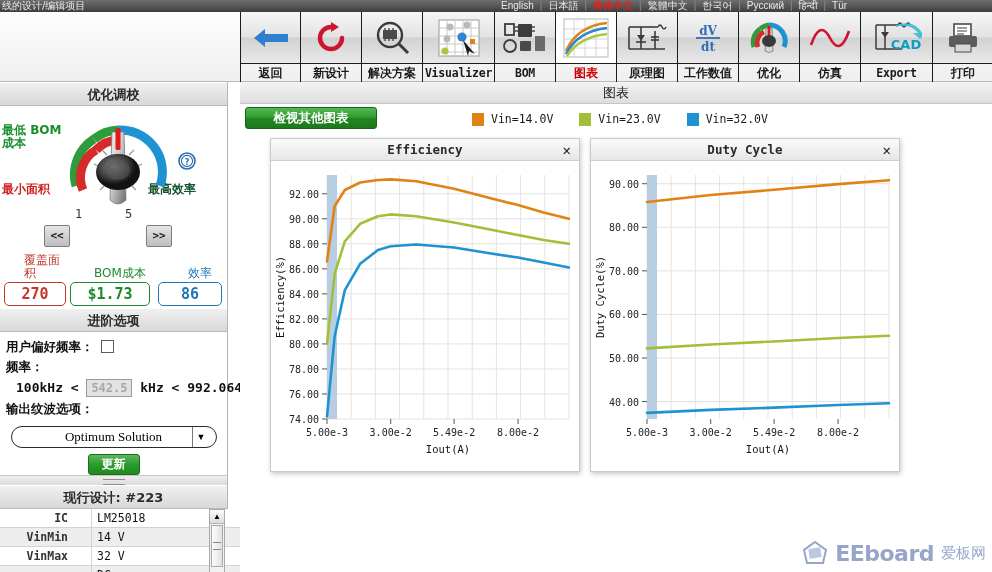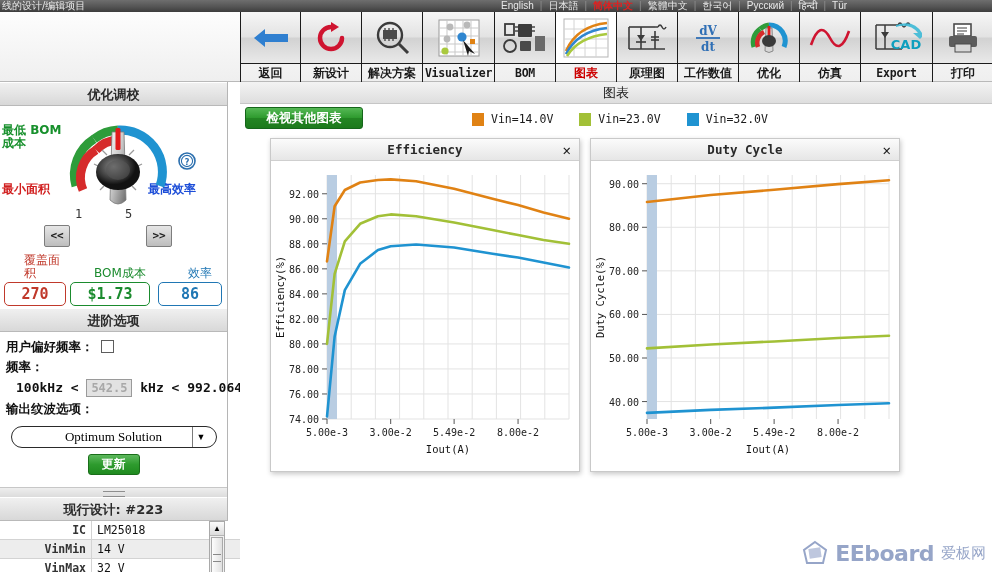--- a/index.html
+++ b/index.html
@@ -73,21 +73,21 @@
 
   
   .dial-area { position: relative; height: 148px; }
   .dial-wrap { position: absolute; left: 62px; top: 6px; width: 112px; height: 112px; }
   .lbl {
     position: absolute; font-size: 12px; font-weight: bold; line-height: 13px;
     font-family: "DejaVu Sans", sans-serif;
   }
   .lbl-bom { left: 2px; top: 18px; color: #17902c; width: 60px; }
   .lbl-area { left: 2px; top: 77px; color: #d11f1f; }
-  .lbl-eff  { left: 148px; top: 77px; color: #1d4ed8; }
+  .lbl-eff  { left: 148px; top: 77px; color: #14532d; }
   .help-icon { position: absolute; left: 178px; top: 46px; width: 18px; height: 18px; }
   .dial-num { position: absolute; font-size: 12px; color: #333; font-family: "DejaVu Sans Mono", monospace; }
   .num1 { left: 75px; top: 101px; }
   .num5 { left: 125px; top: 101px; }
   .arrow-btn {
     position: absolute; width: 26px; height: 22px;
     background: linear-gradient(180deg,#e6e6e6 0%,#bdbdbd 100%);
     border: 1px solid #7d7d7d; border-radius: 2px;
     font-size: 11px; font-weight: bold; color: #222; line-height: 20px; text-align: center;
     cursor: pointer; font-family: "DejaVu Sans Mono", monospace;
@@ -131,42 +131,42 @@
     position: relative; margin: 8px auto 0 auto; width: 206px; height: 22px;
     border: 1.5px solid #2a2a2a; border-radius: 11px; background: #fff;
     font-size: 13px; text-align: center; line-height: 20px; cursor: pointer;
     font-family: Liberation Serif, serif;
   }
   .select-arrow {
     position: absolute; right: 6px; top: 0; width: 18px; border-left: 1px solid #7a7a7a;
     height: 20px; line-height: 20px; font-size: 9px;
   }
   .update-btn {
-    display: block; margin: 6px auto 12px auto; width: 52px; height: 21px;
+    display: block; margin: 6px auto 0 auto; width: 52px; height: 21px;
     background: linear-gradient(180deg,#5cb85c 0%,#2e9b2e 50%,#1f8a1f 100%);
     border: 1px solid #1a6e1a; border-radius: 3px; color: #fff; font-size: 12px;
     font-weight: bold; cursor: pointer; font-family: "DejaVu Sans", sans-serif;
   }
   .grip {
     height: 10px; background: linear-gradient(180deg,#eee,#dcdcdc);
     border-top: 1px solid #c7c7c7; position: relative;
   }
   .grip:after {
     content: ""; position: absolute; left: 50%; top: 3px; transform: translateX(-50%);
     width: 22px; height: 4px;
     border-top: 1px solid #8e8e8e; border-bottom: 1px solid #8e8e8e;
   }
 
   
   .dtable { position: relative; width: 240px; }
   .dt-row { display: flex; height: 19px; border-bottom: 1px solid #d3d3d3; }
   .dt-row:nth-child(even) { background: #ededed; }
   .dt-row:nth-child(odd) { background: #fff; }
   .dt-key {
-    width: 92px; text-align: right; padding-right: 5px; font-size: 11.5px;
+    width: 92px; text-align: right; padding-right: 23px; font-size: 11.5px;
     color: #333; line-height: 19px; font-weight: bold;
     font-family: "DejaVu Sans Mono", monospace; border-right: 1px solid #d3d3d3;
   }
   .dt-val {
     flex: 1; padding-left: 5px; font-size: 11.5px; color: #111; line-height: 19px;
     font-family: "DejaVu Sans Mono", monospace;
   }
   .dt-scroll {
     position: absolute; right: 15px; top: 0; width: 16px; height: 76px;
     background: #f1f1f1; border: 1px solid #a9a9a9;
@@ -192,21 +192,21 @@
   }
   .splitter:after {
     content: "\25B6"; position: absolute; left: 1px; top: 48px;
     font-size: 8px; color: #4a4a4a;
   }
 
   
   .main { position: absolute; top: 104px; left: 240px; width: 752px; height: 468px; background: #fff; }
   .toprow { position: relative; height: 34px; }
   .view-btn {
-    position: absolute; left: 5px; top: 3px; width: 118px; height: 22px;
+    position: absolute; left: 5px; top: 3px; width: 132px; height: 22px;
     background: linear-gradient(180deg,#55b855 0%,#2f9b2f 48%,#238523 52%,#1c7a1c 100%);
     border: 1px solid #15661a; border-radius: 3px; color: #fff;
     font-size: 12.5px; font-weight: bold; text-align: center; line-height: 20px;
     cursor: pointer; font-family: "DejaVu Sans", sans-serif;
   }
   .legend { position: absolute; left: 232px; top: 8px; display: flex; gap: 26px; }
   .lg-item { display: flex; align-items: center; gap: 7px; }
   .lg-sw { width: 12px; height: 13px; }
   .lg-txt { font-size: 11.5px; color: #1b1b1b; font-family: "DejaVu Sans Mono", monospace; }
 

